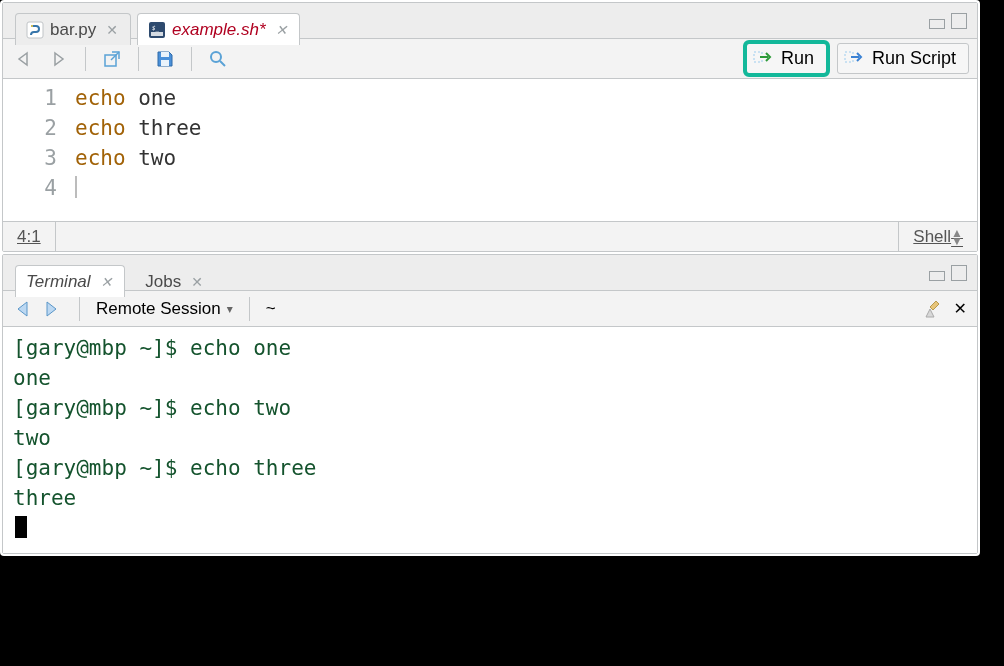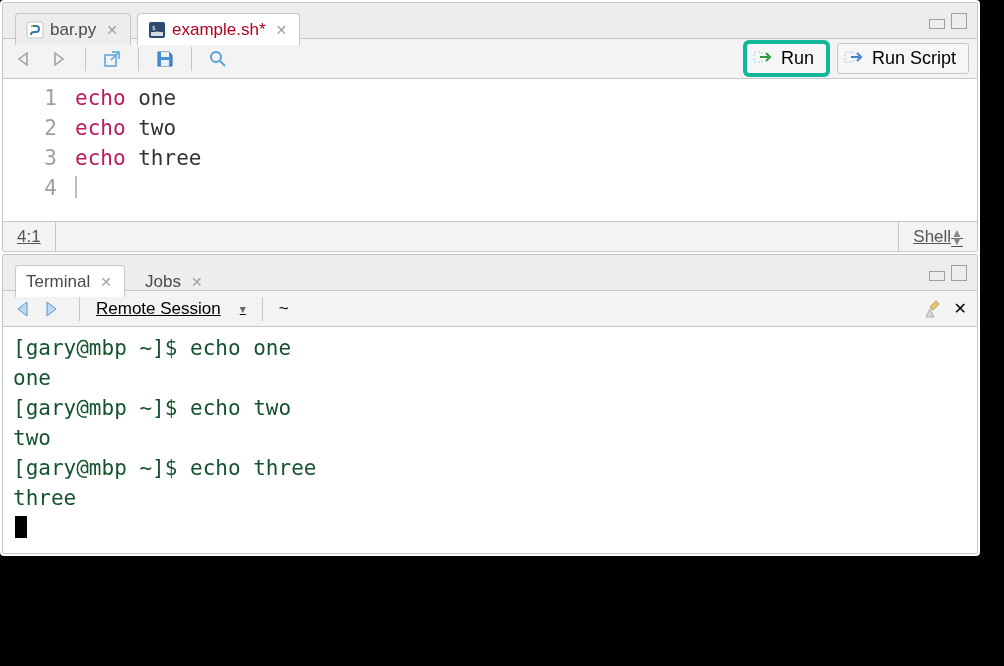--- a/index.html
+++ b/index.html
@@ -47,20 +47,21 @@
     background: #ededed;
     color: #4a4a4a;
     position: relative;
     top: 7px;
     font-size: 17px;
     cursor: pointer;
   }
   .tab.active {
     background: #fff;
     z-index: 2;
+    font-style: italic;
   }
   .tab.active.red-name { color: #b00020; }
   .tab .close-x {
     color: #9aa0a3;
     font-size: 14px;
     margin-left: 4px;
   }
   .tab .icon { width:18px; height:18px; }
   .tab.plain {
     border: none;
@@ -122,21 +123,21 @@
     padding: 4px 18px 0 0;
     color:#9aa0a3;
     user-select:none;
     line-height: 30px;
   }
   .code {
     padding: 4px 0 0 0;
     color:#333;
     line-height: 30px;
   }
-  .code .kw { color:#be185d; }
+  .code .kw { color:#a16207; }
   .cursor-line::before {
     content:"";
     display:inline-block;
     width:2px; height:22px;
     background:#bcbcbc;
     vertical-align:-3px;
   }
   .statusbar {
     display:flex;
     background:#f3f3f3;
@@ -157,21 +158,21 @@
   .sort-arrows { font-size:12px; line-height:8px; color:#888; display:flex; flex-direction:column; }
   .term-toolbar {
     background:#f3f3f3;
     border-bottom:1px solid #c4c7c9;
     height:36px;
     display:flex; align-items:center; gap:10px;
     padding:0 10px;
     position:relative;
   }
   .term-nav { display:flex; gap:6px; }
-  .term-menu { display:flex; align-items:center; gap:19px; font-size:17px;text-decoration:underline; }
+  .term-menu { display:flex; align-items:center; gap:6px; font-size:17px; }
   .term-right { position:absolute; right:10px; display:flex; gap:10px; align-items:center; }
   .terminal-body {
     font-family: "Menlo","Consolas","DejaVu Sans Mono",monospace;
     font-size:21px;
     padding:6px 10px;
     line-height:30px;
     background:#fff;
     height: 226px;
     color:#14532d;
     overflow:hidden;
@@ -272,22 +273,22 @@
 
     <div class="editor">
       <div class="gutter">
         <div>1</div>
         <div>2</div>
         <div>3</div>
         <div>4</div>
       </div>
       <div class="code">
         <div class="row"><span class="kw">echo</span><span> one</span></div>
+        <div class="row"><span class="kw">echo</span><span> three</span></div>
         <div class="row"><span class="kw">echo</span><span> two</span></div>
-        <div class="row"><span class="kw">echo</span><span> three</span></div>
         <div class="row cursor-line"></div>
       </div>
     </div>
 
     <div class="statusbar">
       <div class="cell">4:1</div>
       <div class="cell" style="flex:1;border-right:none;"></div>
       <div class="cell last">
         <span>Shell</span>
         <span class="sort-arrows">

